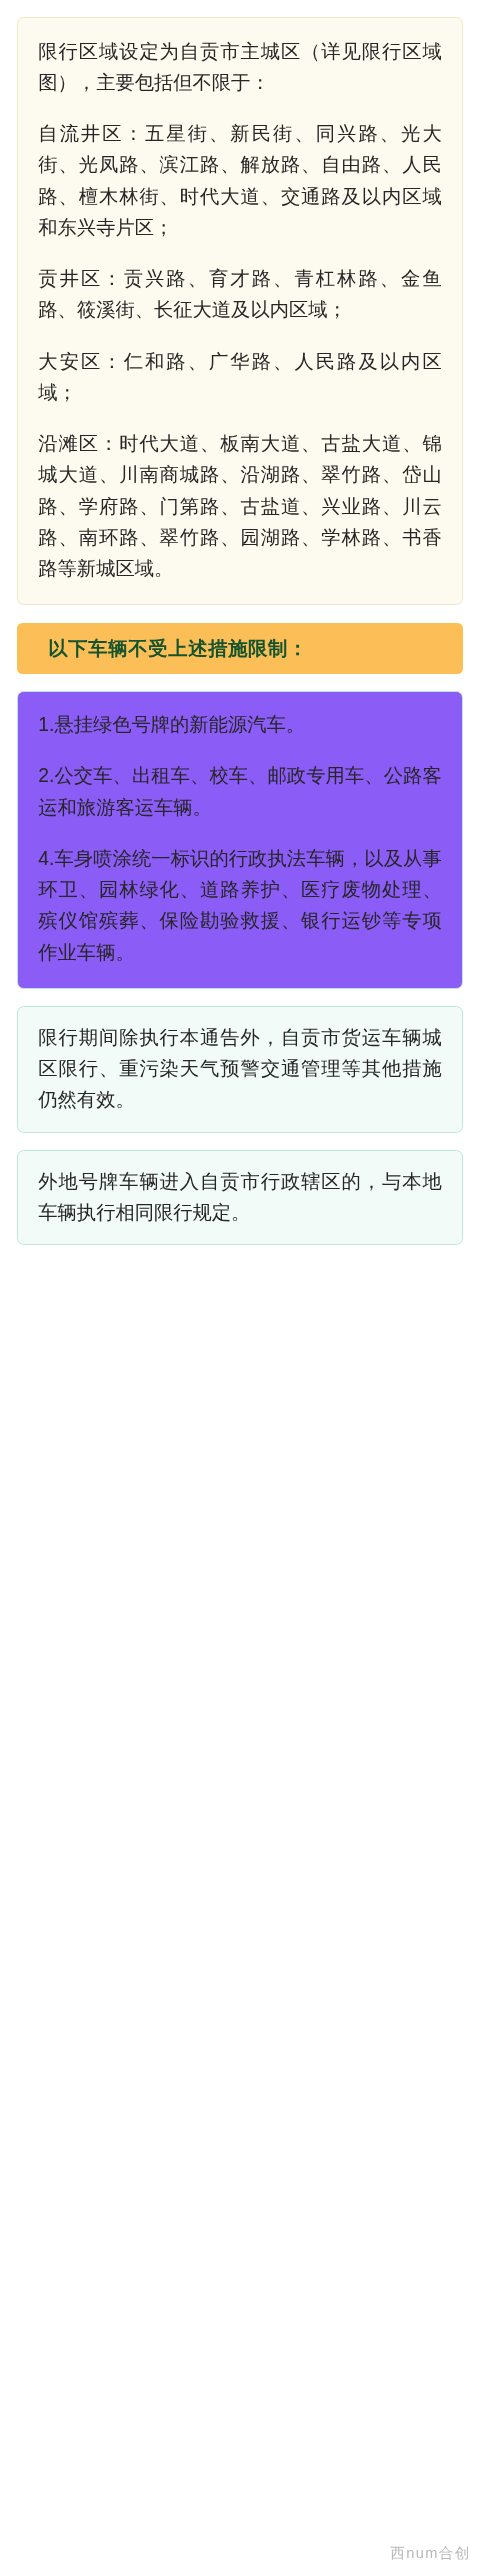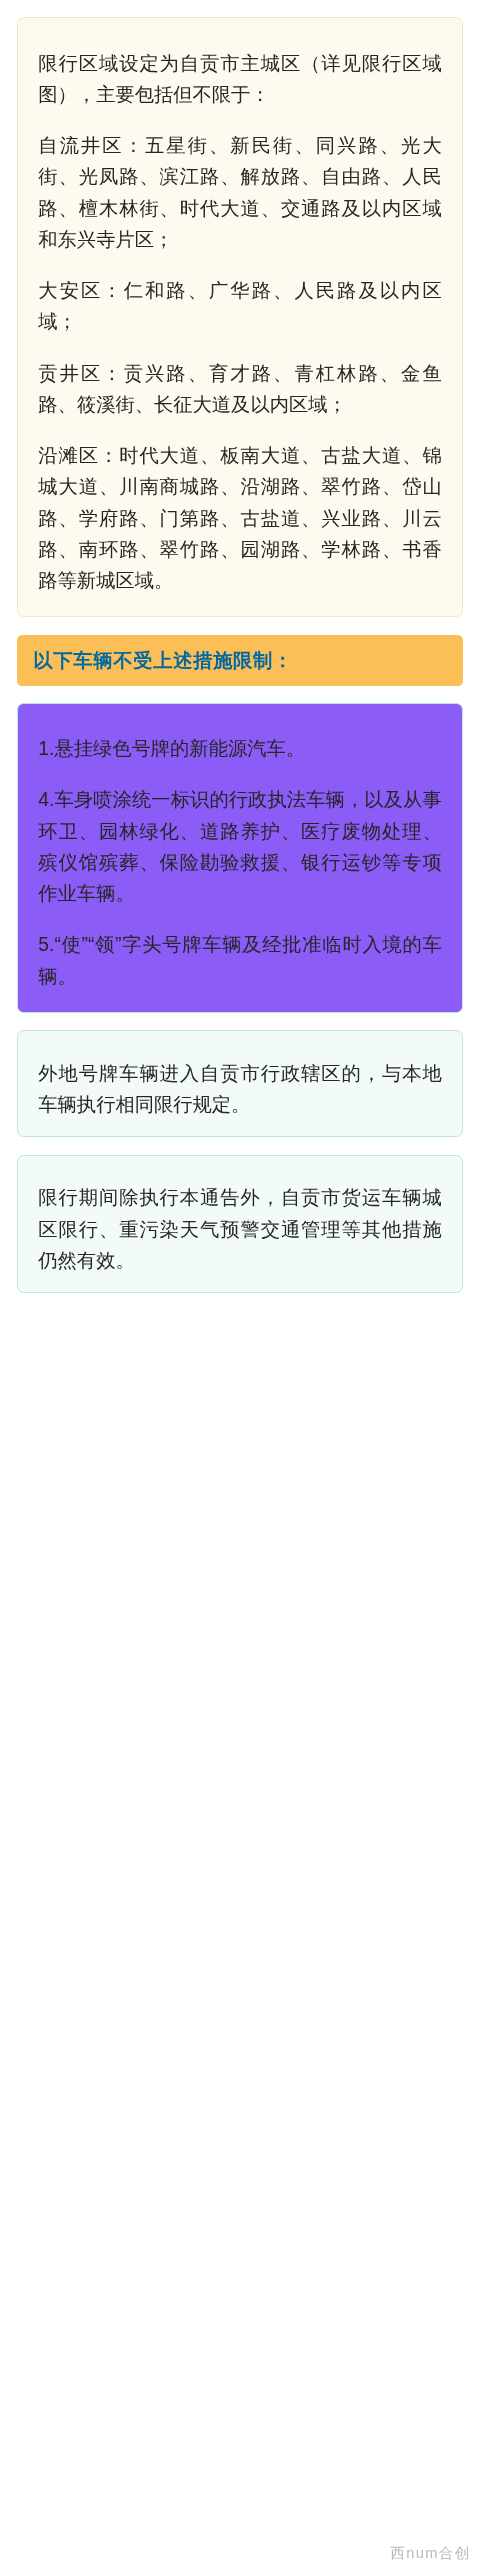--- a/index.html
+++ b/index.html
@@ -36,31 +36,31 @@
   }
   .card-mint-small {
     background: #f2fbf8;
     border: 1.3px solid #bfe6dc;
     padding: 14.7px 20px 16px 20px;
   }
   .banner {
     margin: 0 17.3px 17.3px 17.3px;
     background: #fcbf57;
     border-radius: 5.3px;
-    padding: 12px 16px;
-    color: #0369a1;
+    padding: 12px 31px;
+    color: #14532d;
     font-size: 19.3px;
     font-weight: bold;
     letter-spacing: 0.7px;
   }
   .para {
     font-size: 19.3px;
     line-height: 1.62;
     color: #262626;
-    margin: 12px 0 20px 0;
+    margin: 0 0 20px 0;
     text-align: justify;
   }
   .para:last-child {
     margin-bottom: 0;
   }
   .top-space {
     height: 17.3px;
   }
   .watermark {
     position: absolute;
@@ -77,39 +77,39 @@
 </head>
 <body>
 
 <div class="page">
 
   <div class="top-space"></div>
 
   <div class="card card-cream">
     <p class="para">限行区域设定为自贡市主城区（详见限行区域图），主要包括但不限于：</p>
     <p class="para">自流井区：五星街、新民街、同兴路、光大街、光凤路、滨江路、解放路、自由路、人民路、檀木林街、时代大道、交通路及以内区域和东兴寺片区；</p>
+    <p class="para">贡井区：贡兴路、育才路、青杠林路、金鱼路、筱溪街、长征大道及以内区域；</p>
     <p class="para">大安区：仁和路、广华路、人民路及以内区域；</p>
-    <p class="para">贡井区：贡兴路、育才路、青杠林路、金鱼路、筱溪街、长征大道及以内区域；</p>
     <p class="para">沿滩区：时代大道、板南大道、古盐大道、锦城大道、川南商城路、沿湖路、翠竹路、岱山路、学府路、门第路、古盐道、兴业路、川云路、南环路、翠竹路、园湖路、学林路、书香路等新城区域。</p>
   </div>
 
   <div class="banner">
     <span>以下车辆不受上述措施限制：</span>
   </div>
 
   <div class="card card-mint">
     <p class="para">1.悬挂绿色号牌的新能源汽车。</p>
+    <p class="para">2.公交车、出租车、校车、邮政专用车、公路客运和旅游客运车辆。</p>
     <p class="para">4.车身喷涂统一标识的行政执法车辆，以及从事环卫、园林绿化、道路养护、医疗废物处理、殡仪馆殡葬、保险勘验救援、银行运钞等专项作业车辆。</p>
-    <p class="para">5.“使”“领”字头号牌车辆及经批准临时入境的车辆。</p>
+  </div>
+
+  <div class="card card-mint-small">
+    <p class="para">限行期间除执行本通告外，自贡市货运车辆城区限行、重污染天气预警交通管理等其他措施仍然有效。</p>
   </div>
 
   <div class="card card-mint-small">
     <p class="para">外地号牌车辆进入自贡市行政辖区的，与本地车辆执行相同限行规定。</p>
-  </div>
-
-  <div class="card card-mint-small">
-    <p class="para">限行期间除执行本通告外，自贡市货运车辆城区限行、重污染天气预警交通管理等其他措施仍然有效。</p>
   </div>
 
   <div class="watermark">西num合创</div>
 
 </div>
 
 
 </body></html>

